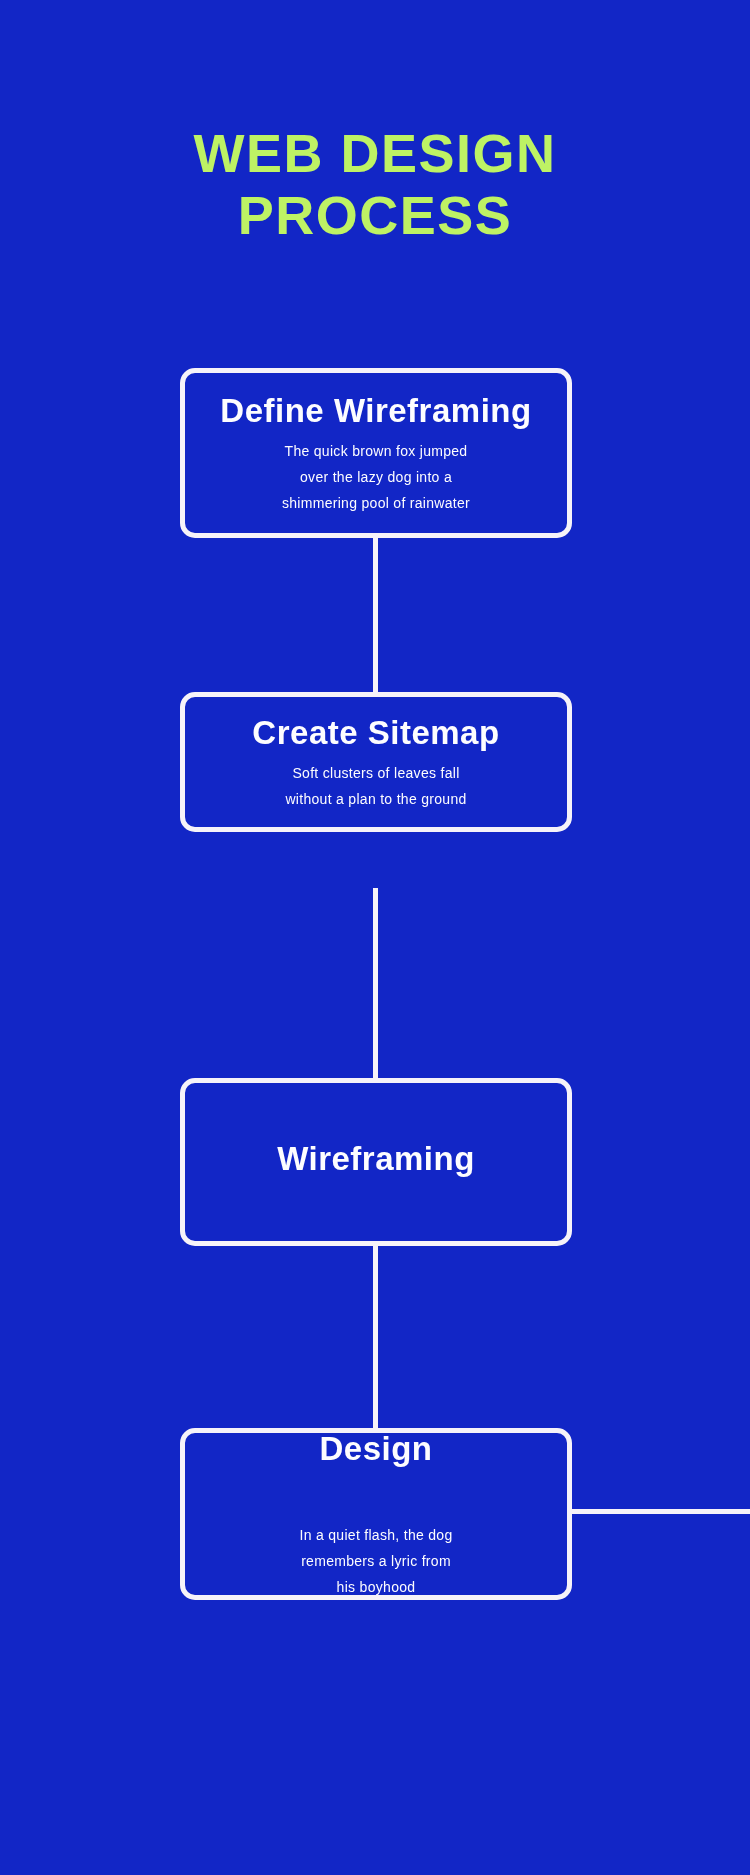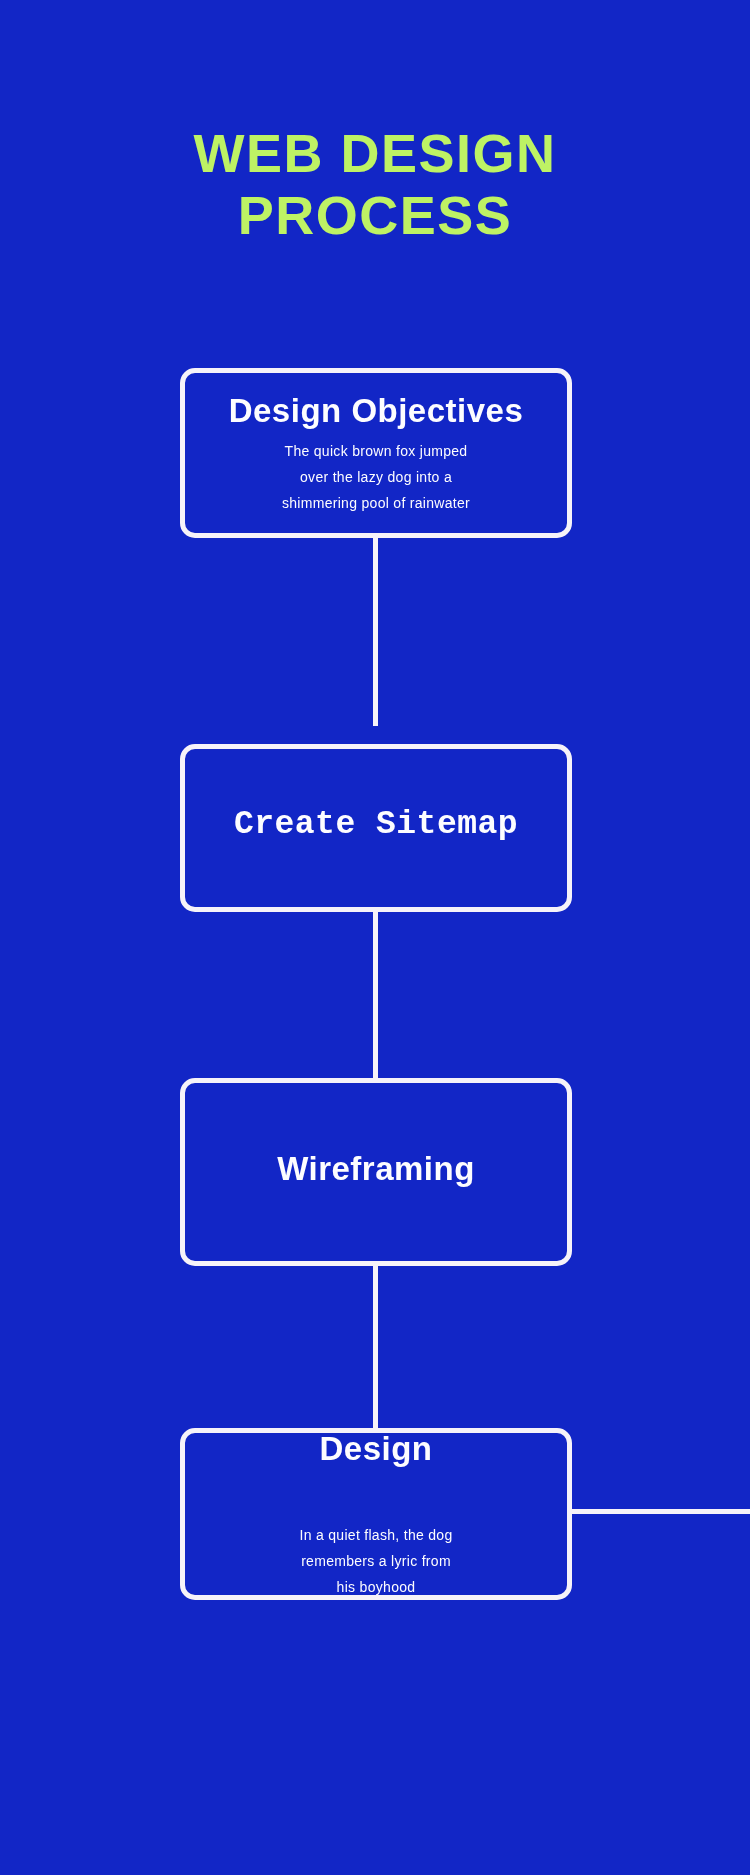--- a/index.html
+++ b/index.html
@@ -52,22 +52,22 @@
   }
   .step-box .description {
     font-size: 14px;
     font-weight: normal;
     line-height: 26px;
     letter-spacing: 0.3px;
     white-space: pre-line;
     text-align: center;
   }
   #box-1 { top: 368px;  height: 170px; }
-  #box-2 { top: 744px;  height: 168px; font-family: Liberation Mono, monospace; }
-  #box-3 { top: 1078px; height: 188px; }
+  #box-2 { top: 692px;  height: 140px; }
+  #box-3 { top: 1078px; height: 168px; }
   #box-4 { top: 1428px; height: 172px; gap: 46px; }
   .connector-v {
     position: absolute;
     left: 373px;
     width: 5px;
     background: #F6F3F9;
     z-index: 1;
   }
   #connector-1 { top: 536px;  height: 190px; }
   #connector-2 { top: 888px;  height: 194px; }
@@ -87,28 +87,30 @@
 
 <div class="main-title">WEB DESIGN
 PROCESS</div>
 
 <div class="connector-v" id="connector-1"></div>
 <div class="connector-v" id="connector-2"></div>
 <div class="connector-v" id="connector-3"></div>
 <div class="connector-h" id="connector-4"></div>
 
 <div class="step-box" id="box-1">
-  <div class="heading">Design Objectives</div>
+  <div class="heading">Define Wireframing</div>
   <div class="description">The quick brown fox jumped
 over the lazy dog into a
 shimmering pool of rainwater</div>
 </div>
 
 <div class="step-box" id="box-2">
   <div class="heading">Create Sitemap</div>
+  <div class="description">Soft clusters of leaves fall
+without a plan to the ground</div>
 </div>
 
 <div class="step-box" id="box-3">
   <div class="heading">Wireframing</div>
 </div>
 
 <div class="step-box" id="box-4">
   <div class="heading">Design</div>
   <div class="description">In a quiet flash, the dog
 remembers a lyric from

